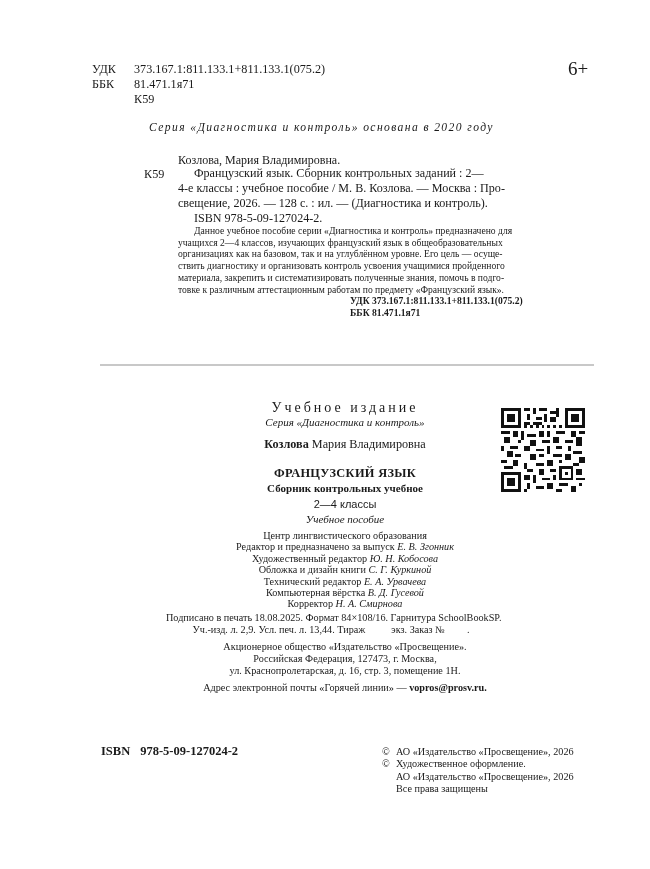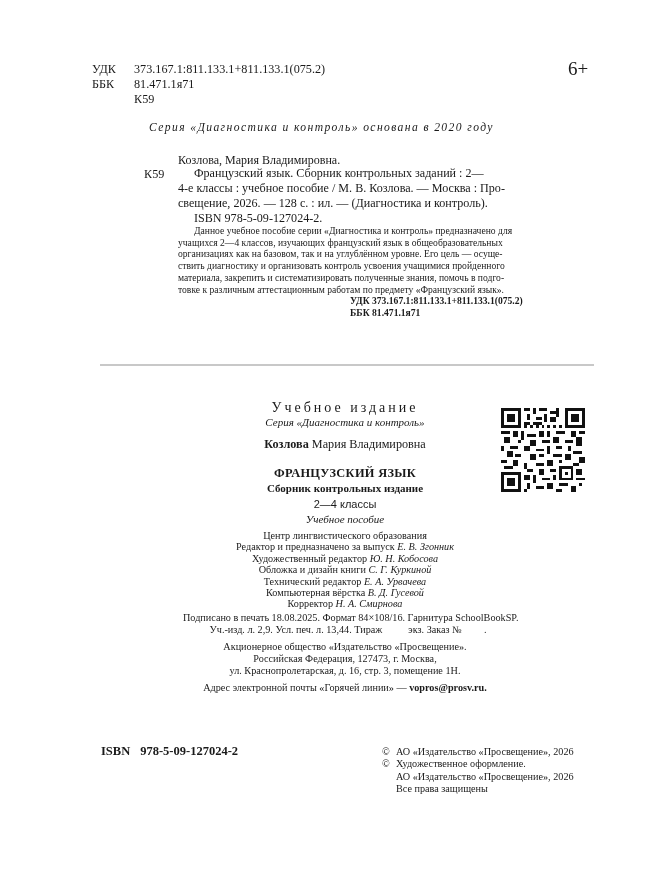--- a/index.html
+++ b/index.html
@@ -46,21 +46,21 @@
     .series-italic { top: 416px; font-size: 11px; font-style: italic; font-family: "Liberation Serif", serif; }
     .author-line { top: 437px; font-size: 12.2px; font-family: "Liberation Serif", serif; }
     .book-title { top: 466px; font-size: 12.4px; font-weight: bold; letter-spacing: 0.3px; font-family: "Liberation Serif", serif; }
     .book-subtitle { top: 482px; font-size: 11px; font-weight: bold; font-family: "Liberation Serif", serif; }
     .book-grades { top: 498px; font-size: 11px; font-family: Liberation Sans, sans-serif; text-align: center; }
     .book-type { top: 513px; font-size: 11px; font-style: italic; font-family: "Liberation Serif", serif; }
 
     .credits { top: 530px; font-size: 10.2px; line-height: 11.4px; font-family: "Liberation Serif", serif; }
     .credits .line { display: block; }
 
-    .print-info { left: 183px; top: 612px; width: 330px; font-size: 10.2px; line-height: 12px; font-family: "Liberation Serif", serif; }
+    .print-info { left: 166px; top: 612px; width: 330px; font-size: 10.2px; line-height: 12px; font-family: "Liberation Serif", serif; }
     .print-info .line { display: block; text-align: center; white-space: nowrap; }
     .print-info .gap { display: inline-block; width: 26px; }
     .print-info .gap2 { display: inline-block; width: 22px; }
 
     .publisher { top: 641px; font-size: 10.2px; line-height: 12px; font-family: "Liberation Serif", serif; }
     .publisher .line { display: block; }
     .hotline { top: 682px; font-size: 10.2px; font-family: "Liberation Serif", serif; }
 
     
     .qr { left: 501px; top: 408px; width: 84px; height: 84px; }
@@ -113,21 +113,21 @@
   <span class="line udk-bottom">УДК 373.167.1:811.133.1+811.133.1(075.2)</span>
   <span class="line udk-bottom">ББК 81.471.1я71</span>
 </div>
 
 <div class="abs divider"></div>
 
 <div class="abs center-col edu-edition">Учебное издание</div>
 <div class="abs center-col series-italic">Серия «Диагностика и контроль»</div>
 <div class="abs center-col author-line"><span class="b">Козлова</span><span> Мария Владимировна</span></div>
 <div class="abs center-col book-title">ФРАНЦУЗСКИЙ ЯЗЫК</div>
-<div class="abs center-col book-subtitle">Сборник контрольных издание</div>
+<div class="abs center-col book-subtitle">Сборник контрольных учебное</div>
 <div class="abs center-col book-grades">2—4 классы</div>
 <div class="abs center-col book-type">Учебное пособие</div>
 
 <div class="abs center-col credits">
   <span class="line"><span>Центр лингвистического образования</span><span class="i"></span></span>
   <span class="line"><span>Редактор и предназначено за выпуск </span><span class="i">Е. В. Згонник</span></span>
   <span class="line"><span>Художественный редактор </span><span class="i">Ю. Н. Кобосова</span></span>
   <span class="line"><span>Обложка и дизайн книги </span><span class="i">С. Г. Куркиной</span></span>
   <span class="line"><span>Технический редактор </span><span class="i">Е. А. Урвачева</span></span>
   <span class="line"><span>Компьютерная вёрстка </span><span class="i">В. Д. Гусевой</span></span>

